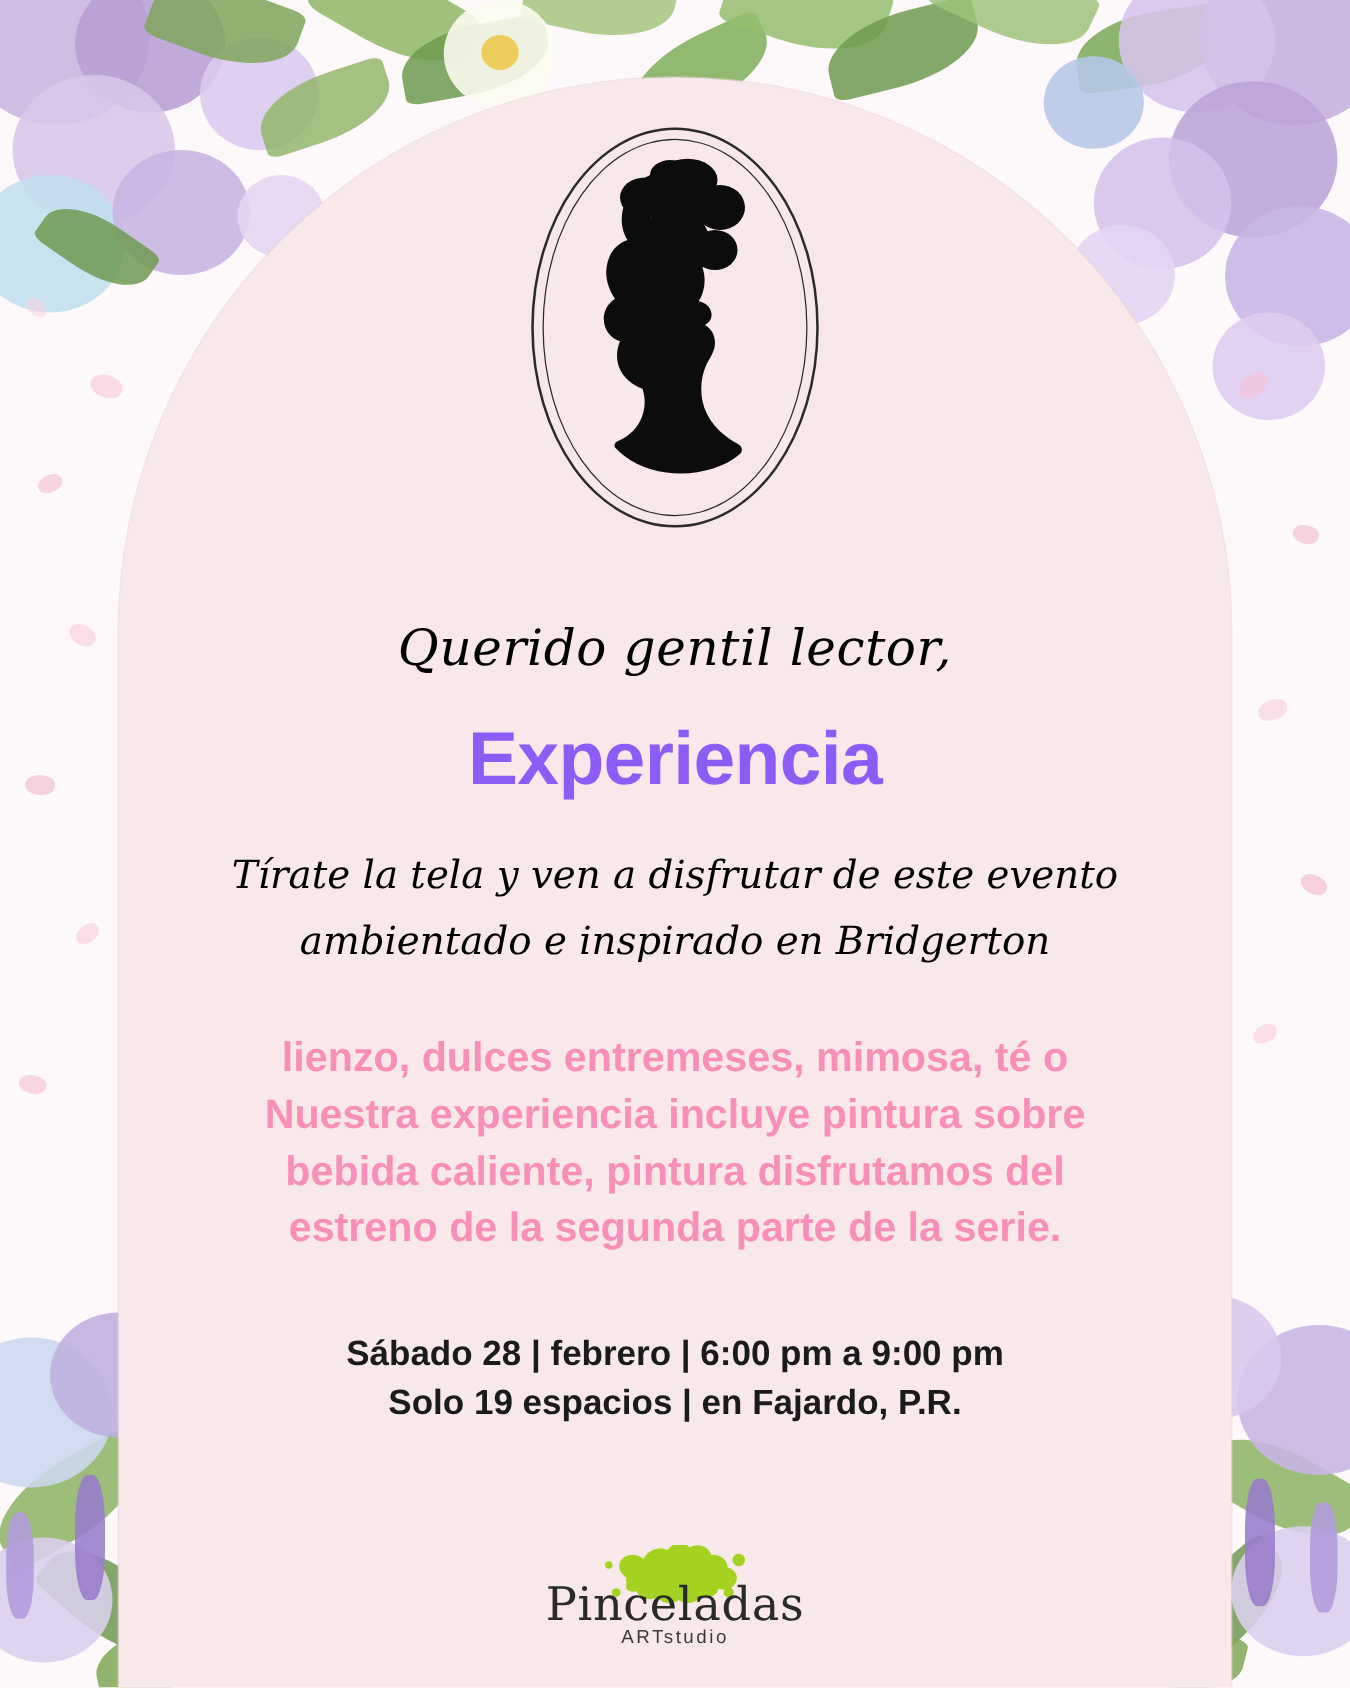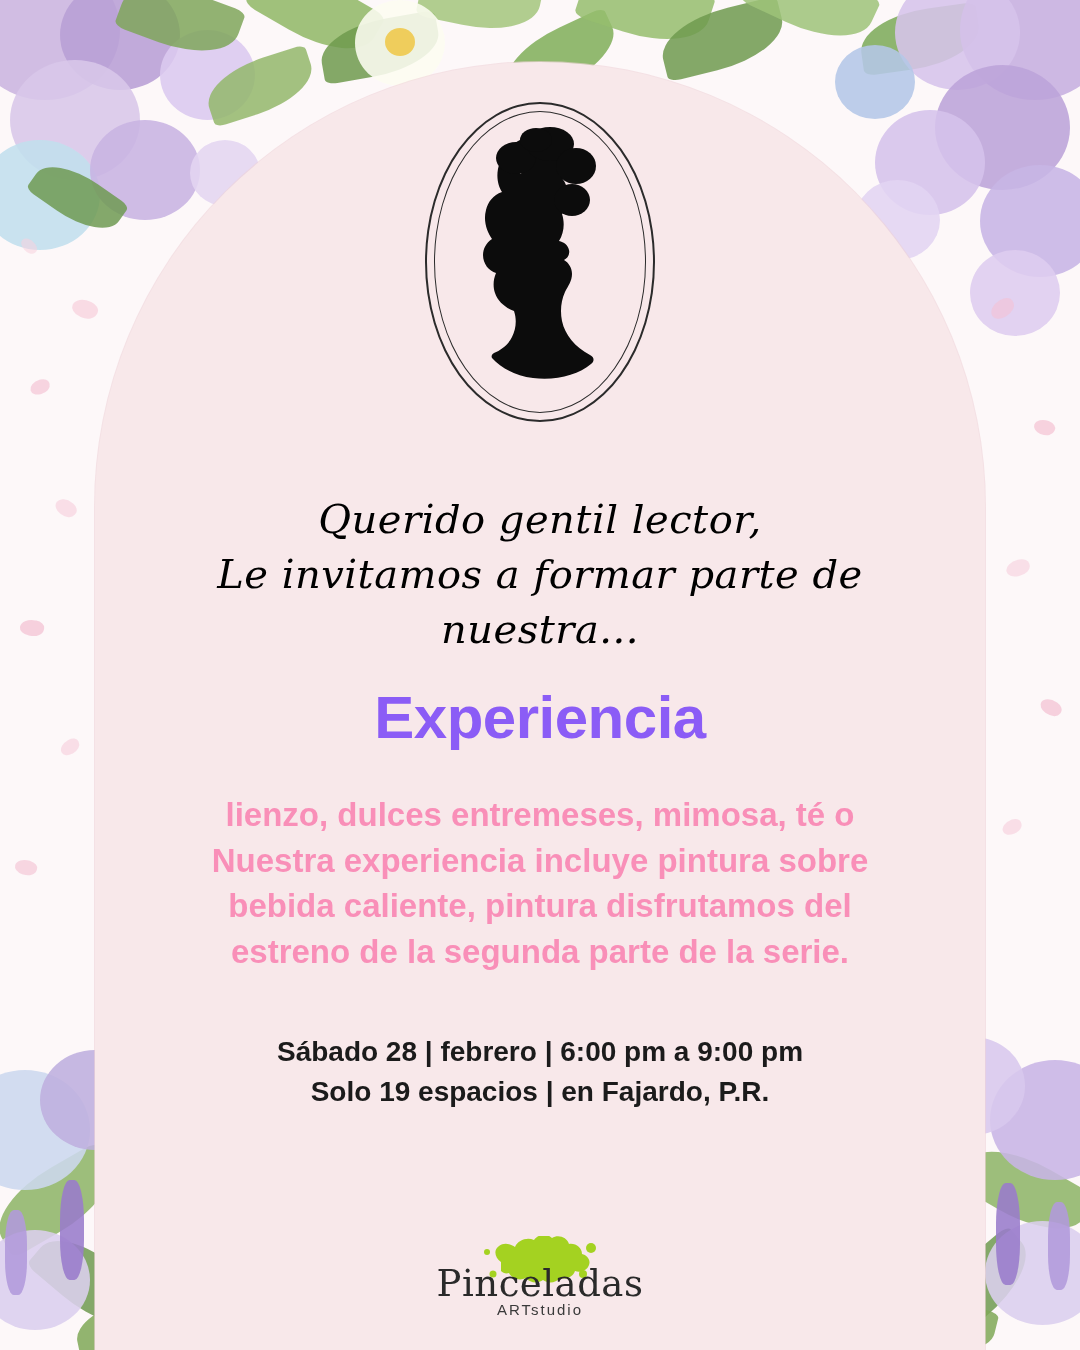--- a/index.html
+++ b/index.html
@@ -302,28 +302,29 @@
           <ellipse cx="132" cy="78" rx="18" ry="16" fill="#0c0c0c"></ellipse>
           <ellipse cx="96" cy="18" rx="16" ry="12" fill="#0c0c0c"></ellipse>
         </svg>
       </div>
     </div>
 
     <div class="content">
 
       <div class="script salutation">
         <span>Querido gentil lector,</span>
-        <span class="line2">Le invitamos a formar parte de nuestra...</span>
       </div>
 
       <h1 class="headline">
         <span>Experiencia</span>
       </h1>
 
       <div class="script subtext">
+        <span>Tírate la tela y ven a disfrutar de este evento</span>
+        <span class="l2">ambientado e inspirado en Bridgerton</span>
       </div>
 
       <div class="includes">
         <span>lienzo, dulces entremeses, mimosa, té o</span>
         <span>Nuestra experiencia incluye pintura sobre</span>
         <span>bebida caliente, pintura disfrutamos del</span>
         <span>estreno de la segunda parte de la serie.</span>
       </div>
 
       <div class="details">

